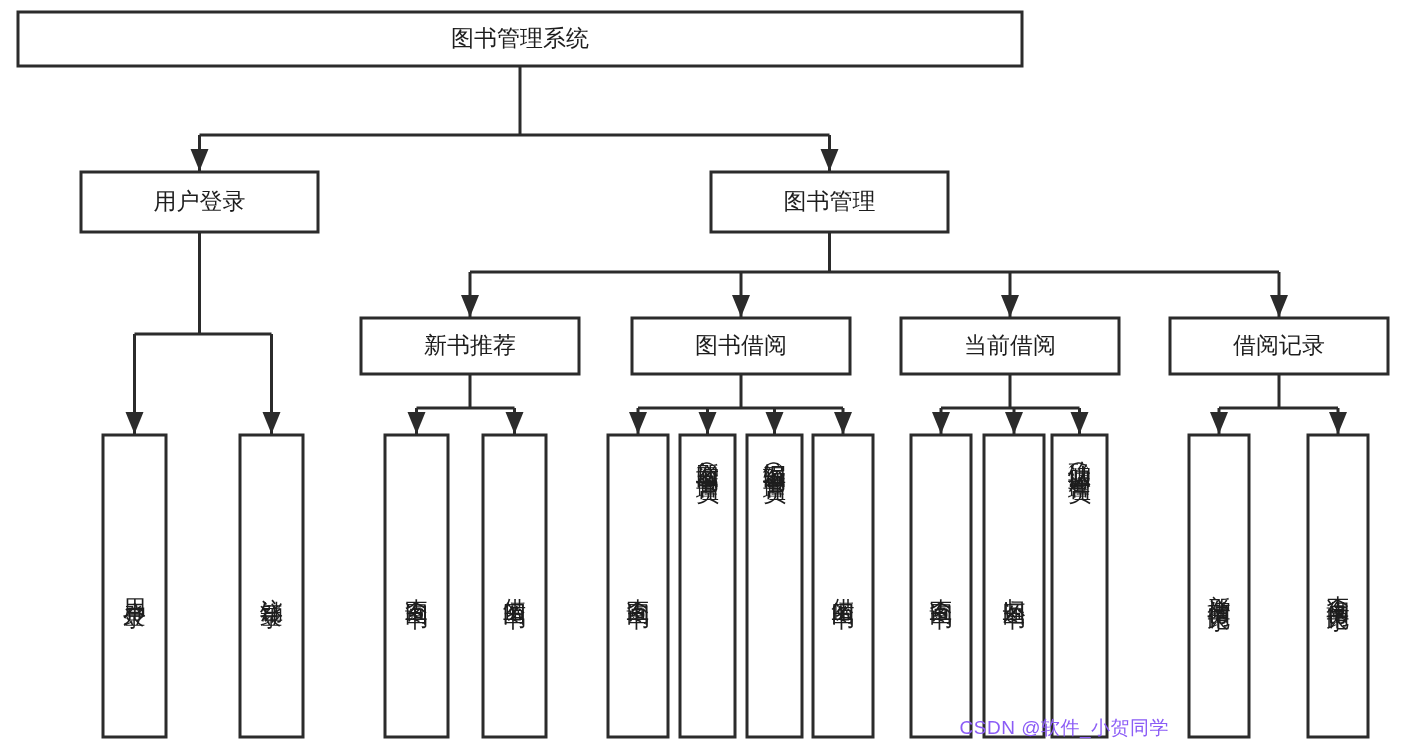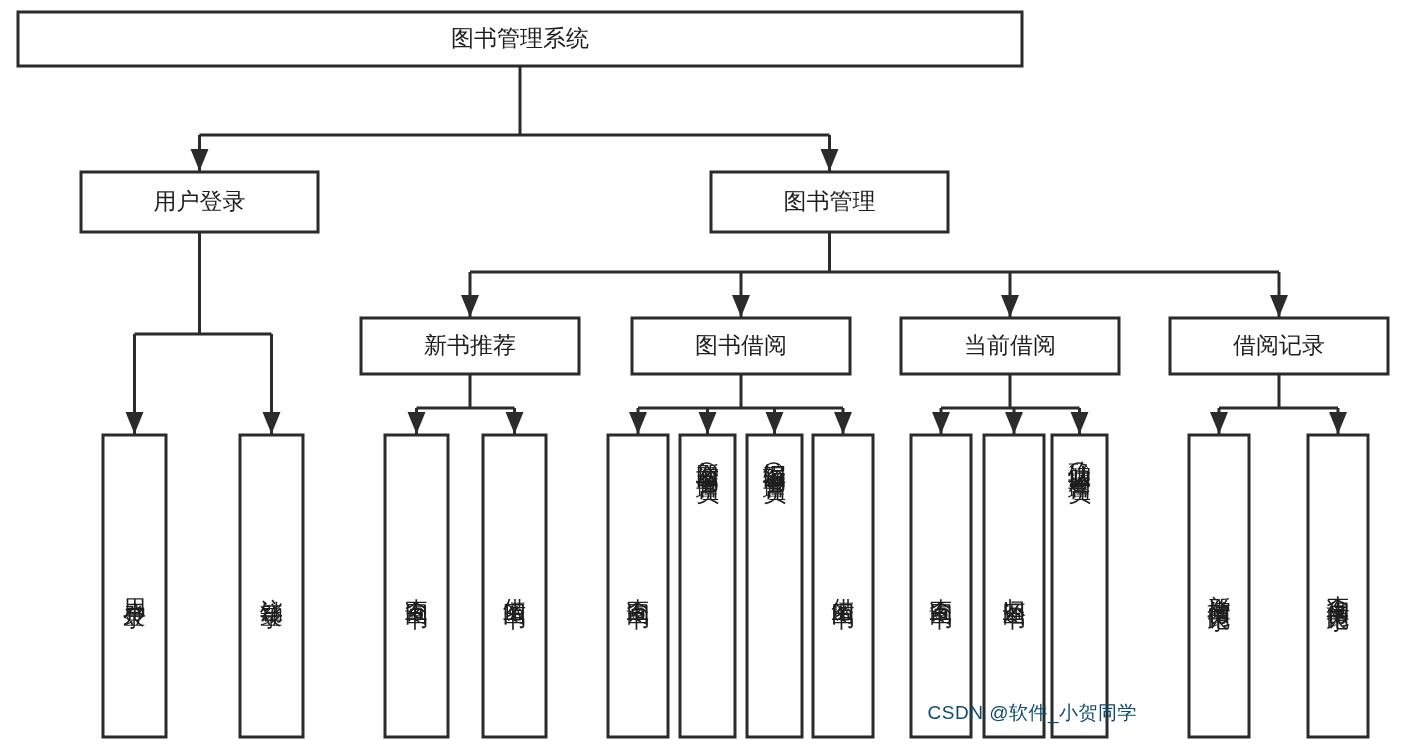--- a/index.html
+++ b/index.html
@@ -10,20 +10,21 @@
   body {
     width: 1405px;
     height: 747px;
     font-family: "Liberation Sans", "DejaVu Sans", sans-serif;
     overflow: hidden;
   }
   #diagram-root {
     position: relative;
     width: 1147px;
     height: 747px;
+    padding-left: 32px;
   }
   svg#flow {
     position: absolute;
     top: 0;
     left: 0;
     width: 1405px;
     height: 747px;
     display: block;
   }
   .node-rect {
@@ -55,24 +56,24 @@
     text-orientation: upright;
     letter-spacing: 3px;
     line-height: 1;
     white-space: nowrap;
     text-align: center;
     pointer-events: none;
   }
   .watermark {
     position: absolute;
     right: 10px;
-    bottom: 21px;
+    bottom: 6px;
     font-family: "Liberation Sans", "DejaVu Sans", sans-serif;
     font-size: 19px;
-    color: #0c4a6e;
+    color: #8b5cf6;
     letter-spacing: 0.5px;
     white-space: nowrap;
   }
 </style>
 </head>
 <body>
 
 <div id="diagram-root">
 
   <svg id="flow" viewBox="0 0 1405 747">

